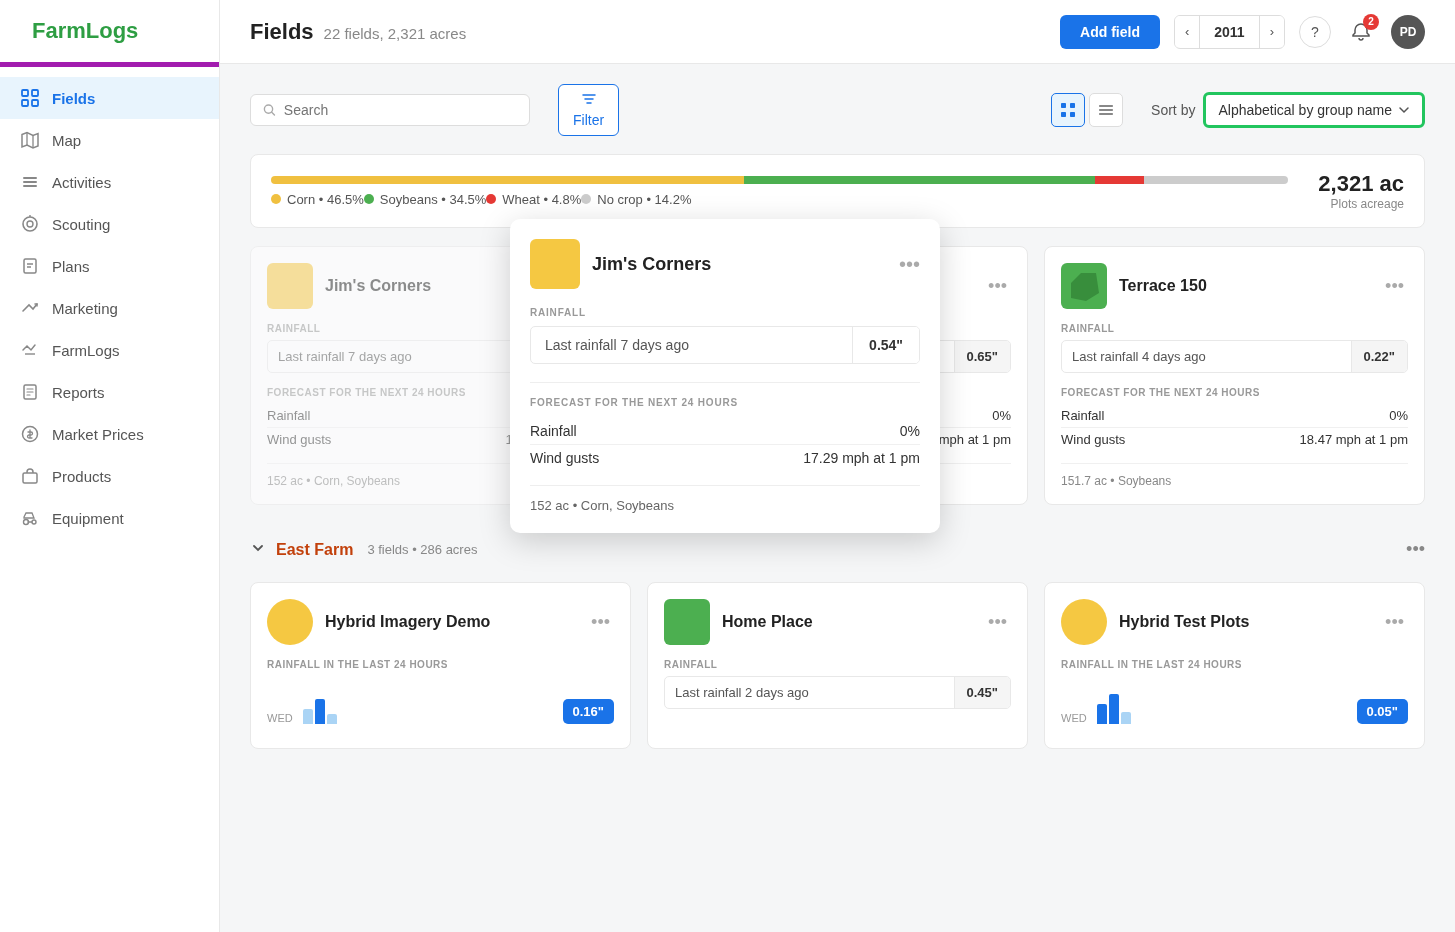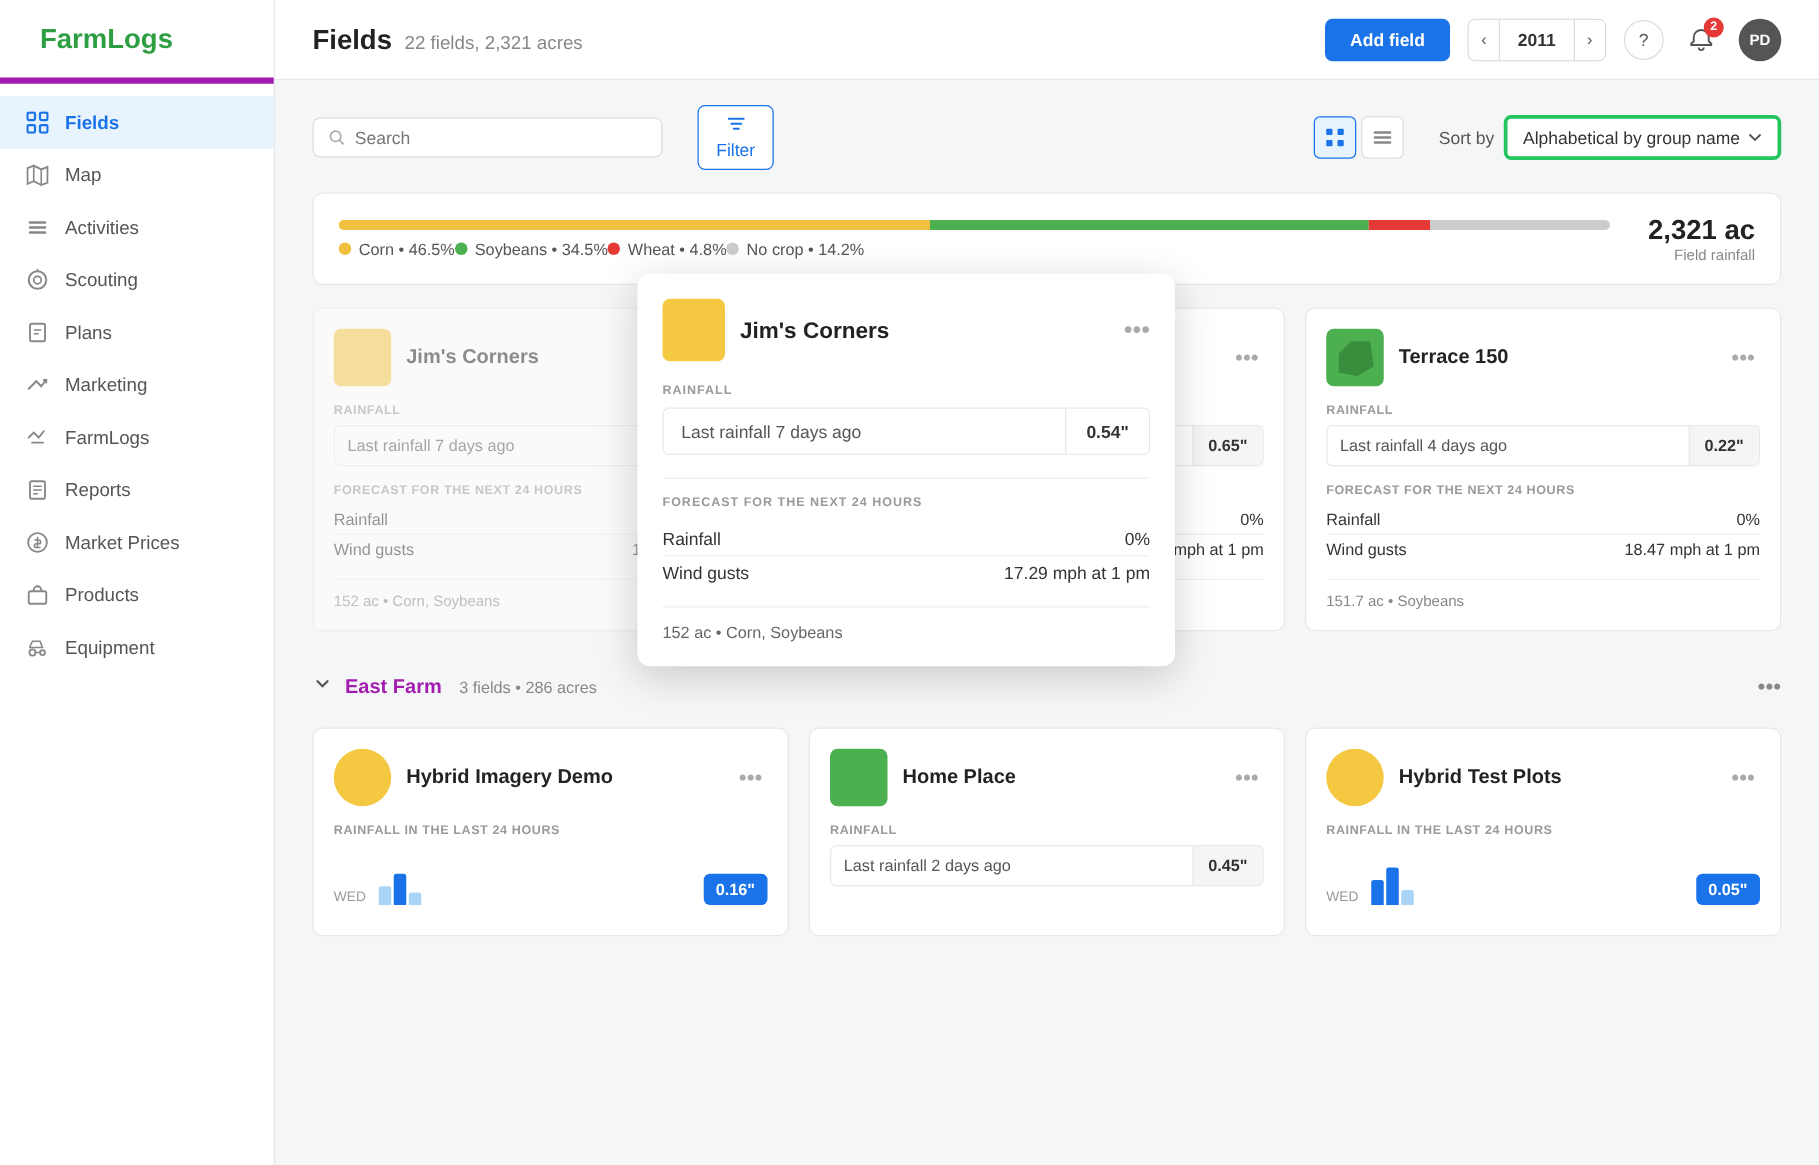--- a/index.html
+++ b/index.html
@@ -58,21 +58,21 @@
     .legend-item { display: flex; align-items: center; gap: 6px; font-size: 13px; color: #555; }
     .legend-dot { width: 10px; height: 10px; border-radius: 50%; }
     .acreage-total { text-align: right; flex-shrink: 0; margin-left: 30px; }
     .acreage-num { font-size: 22px; font-weight: 700; color: #222; }
     .acreage-label { font-size: 12px; color: #888; }
 
     
     .farm-group { margin-bottom: 24px; }
     .farm-group-header { display: flex; align-items: center; gap: 10px; padding: 10px 0; margin-bottom: 12px; }
     .farm-group-toggle { cursor: pointer; color: #555; }
-    .farm-group-name { font-size: 16px; font-weight: 600; color: #a21caf; text-align: center; }
+    .farm-group-name { font-size: 16px; font-weight: 600; color: #c2410c; text-align: center; }
     .farm-group-meta { font-size: 13px; color: #888; margin-left: 4px; }
     .farm-group-more { margin-left: auto; cursor: pointer; color: #888; font-size: 18px; }
     
     .fields-grid { display: grid; grid-template-columns: repeat(3, 1fr); gap: 16px; }
     
     
     .field-card { background: #fff; border: 1px solid #e8e8e8; border-radius: 8px; padding: 16px; position: relative; cursor: pointer; }
     .field-card-header { display: flex; align-items: center; gap: 12px; margin-bottom: 14px; }
     .field-thumb { width: 46px; height: 46px; border-radius: 6px; flex-shrink: 0; }
     .field-name { font-size: 16px; font-weight: 700; color: #222; flex: 1; }
@@ -324,21 +324,21 @@
               <span>Wheat • 4.8%</span>
             </div>
             <div class="legend-item">
               <div class="legend-dot" style="background:#cccccc;"></div>
               <span>No crop • 14.2%</span>
             </div>
           </div>
         </div>
         <div class="acreage-total">
           <div class="acreage-num">2,321 ac</div>
-          <div class="acreage-label">Field rainfall</div>
+          <div class="acreage-label">Plots acreage</div>
         </div>
       </div>
 
       <div class="farm-group">
         <div class="fields-grid">
 
           <div class="field-card" style="opacity:0.5;">
             <div class="field-card-header">
               <div class="field-thumb" style="background:#f5c842;"></div>
               <span class="field-name">Jim's Corners</span>

